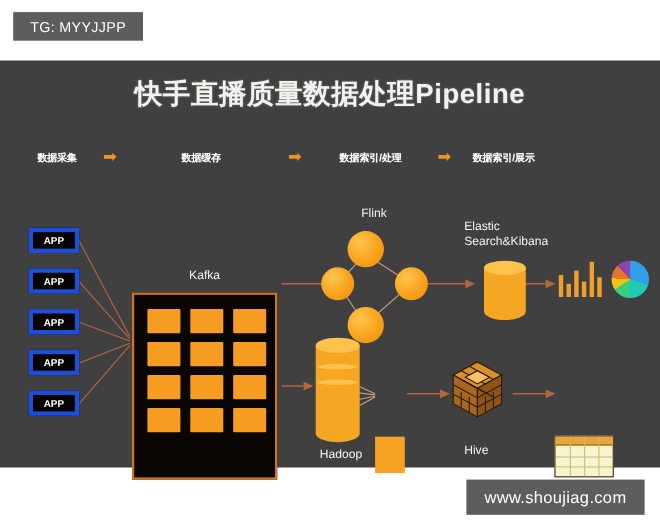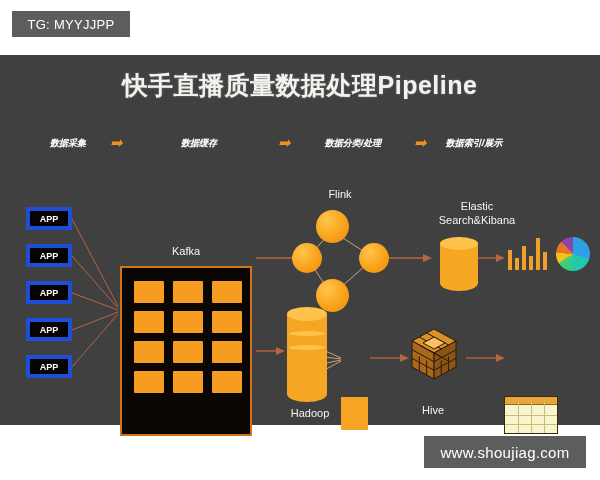--- a/index.html
+++ b/index.html
@@ -42,22 +42,22 @@
     color:#f2f2ee;
     font-size:25px;
     font-weight:bold;
     letter-spacing:.5px;
     text-shadow:0 0 2px rgba(255,255,255,.35);
   }
 
   
   #stages {
     position:absolute;
-    left:16px; top:82px;
-    width:494px; height:22px;font-style:italic;
+    left:0; top:82px;
+    width:494px; height:22px;
   }
   .stage-label {
     position:absolute;
     top:0;
     color:#ffffff;
     font-size:9px;
     font-weight:bold;
     white-space:nowrap;
     transform:translateX(-50%);
     text-shadow:0 0 1px rgba(255,255,255,.4);
@@ -69,21 +69,21 @@
     font-size:15px;
     transform:translateX(-50%);
     line-height:1;
   }
 
   
   .caption {
     position:absolute;
     color:#f4f4f0;
     font-size:11px;
-    text-align:center;
+    text-align:left;
     white-space:nowrap;
     transform:translateX(-50%);
   }
   .caption.two-line { white-space:normal; width:110px; line-height:1.25; }
 
   
   .app-box {
     position:absolute;
     width:46px; height:23px;
     border:4px solid #1d4ed8;
@@ -156,21 +156,21 @@
 
 <div id="canvas">
 
   <div id="title">快手直播质量数据处理Pipeline</div>
 
   <div id="stages">
     <div class="stage-label" style="left:52px">数据采集</div>
     <div class="stage-arrow" style="left:100px">➡</div>
     <div class="stage-label" style="left:183px">数据缓存</div>
     <div class="stage-arrow" style="left:268px">➡</div>
-    <div class="stage-label" style="left:337px">数据分类/处理</div>
+    <div class="stage-label" style="left:337px">数据索引/处理</div>
     <div class="stage-arrow" style="left:404px">➡</div>
     <div class="stage-label" style="left:458px">数据索引/展示</div>
   </div>
 
   <svg viewBox="0 0 600 370">
 
     <g stroke="#b4663f" stroke-width="1" fill="none">
       <line x1="72" y1="164" x2="118" y2="251"></line>
       <line x1="72" y1="201" x2="118" y2="253"></line>
       <line x1="72" y1="238" x2="118" y2="255"></line>

